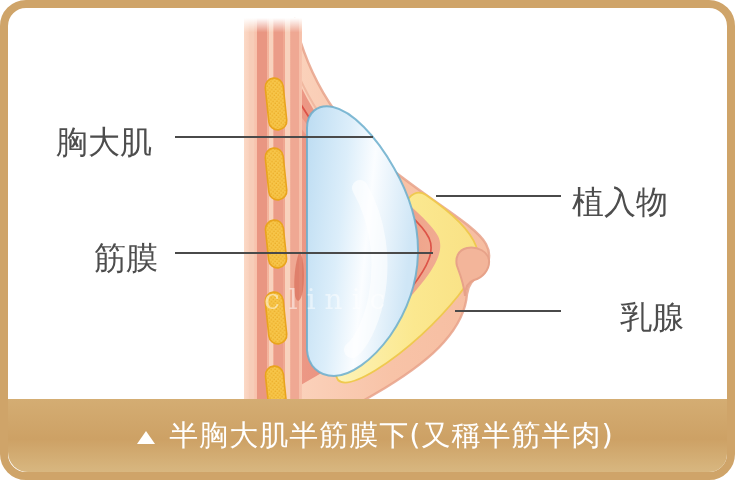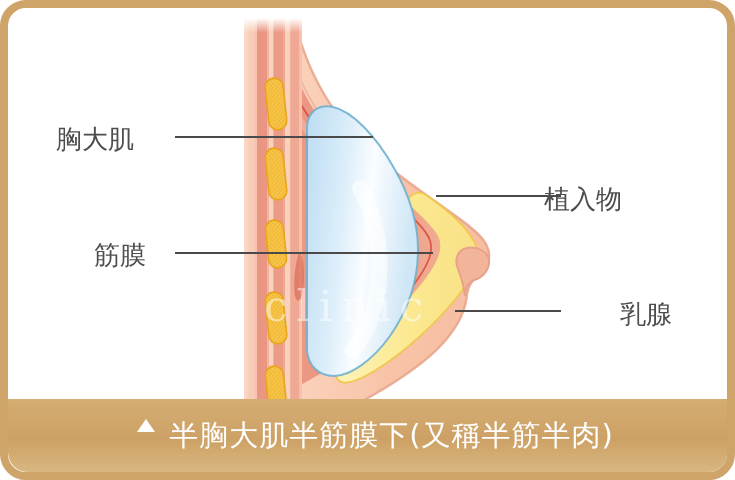--- a/index.html
+++ b/index.html
@@ -16,62 +16,62 @@
     background:#ffffff;
     overflow:hidden;
   }
   #canvas{
     position:absolute;left:0;top:0;width:719px;height:464px;
   }
   #figure-svg{position:absolute;left:0;top:0;}
   .lbl{
     position:absolute;
     color:#4d4d4d;
-    font-size:26px;
+    font-size:32px;
     line-height:1;
     white-space:nowrap;
     font-family:"DejaVu Sans","Liberation Sans",sans-serif;
   }
   #label-pectoralis{left:48px;top:118px;}
   #label-fascia{left:86px;top:234px;}
-  #label-implant{left:536px;top:178px;}
+  #label-implant{left:564px;top:178px;}
   #label-gland{left:564px;top:293px;margin-left:48px;}
   .leader{position:absolute;background:#4a4a4a;height:2px;}
   #leader-pectoralis{left:167px;top:128px;width:198px;}
   #leader-fascia{left:167px;top:244px;width:258px;}
   #leader-implant{left:428px;top:187px;width:125px;}
   #leader-gland{left:447px;top:302px;width:106px;}
   #caption-bar{
     position:absolute;left:0;bottom:0;width:735px;height:73px;
     background:linear-gradient(180deg,#d4ad73 0%,#cda165 55%,#d8b780 100%);
     display:flex;align-items:center;justify-content:center;
     border-bottom-left-radius:20px;border-bottom-right-radius:20px;
   }
-  #caption-inner{display:flex;gap:14px;}
+  #caption-inner{display:flex;align-items:center;gap:14px;}
   #caption-triangle{
     width:0;height:0;
     border-left:9px solid transparent;
     border-right:9px solid transparent;
     border-bottom:13px solid #ffffff;
     margin-top:3px;
   }
   #caption-text{
     color:#ffffff;font-size:29px;letter-spacing:1px;
     font-family:"DejaVu Sans","Liberation Sans",sans-serif;
   }
   #watermark{
     position:absolute;left:246px;top:140px;
     font-size:125px;color:rgba(255,255,255,0.62);
     font-family:"DejaVu Serif","Liberation Serif",serif;
     letter-spacing:2px;pointer-events:none;
     line-height:1;
   }
   #watermark-sub{
     position:absolute;left:256px;top:278px;
-    font-size:42px;color:rgba(255,255,255,0.5);
+    font-size:28px;color:rgba(255,255,255,0.5);
     font-family:"DejaVu Serif","Liberation Serif",serif;
     letter-spacing:9px;pointer-events:none;line-height:1;
   }
 </style>
 </head>
 <body>
 
 <div id="frame">
 
   <div id="canvas">

